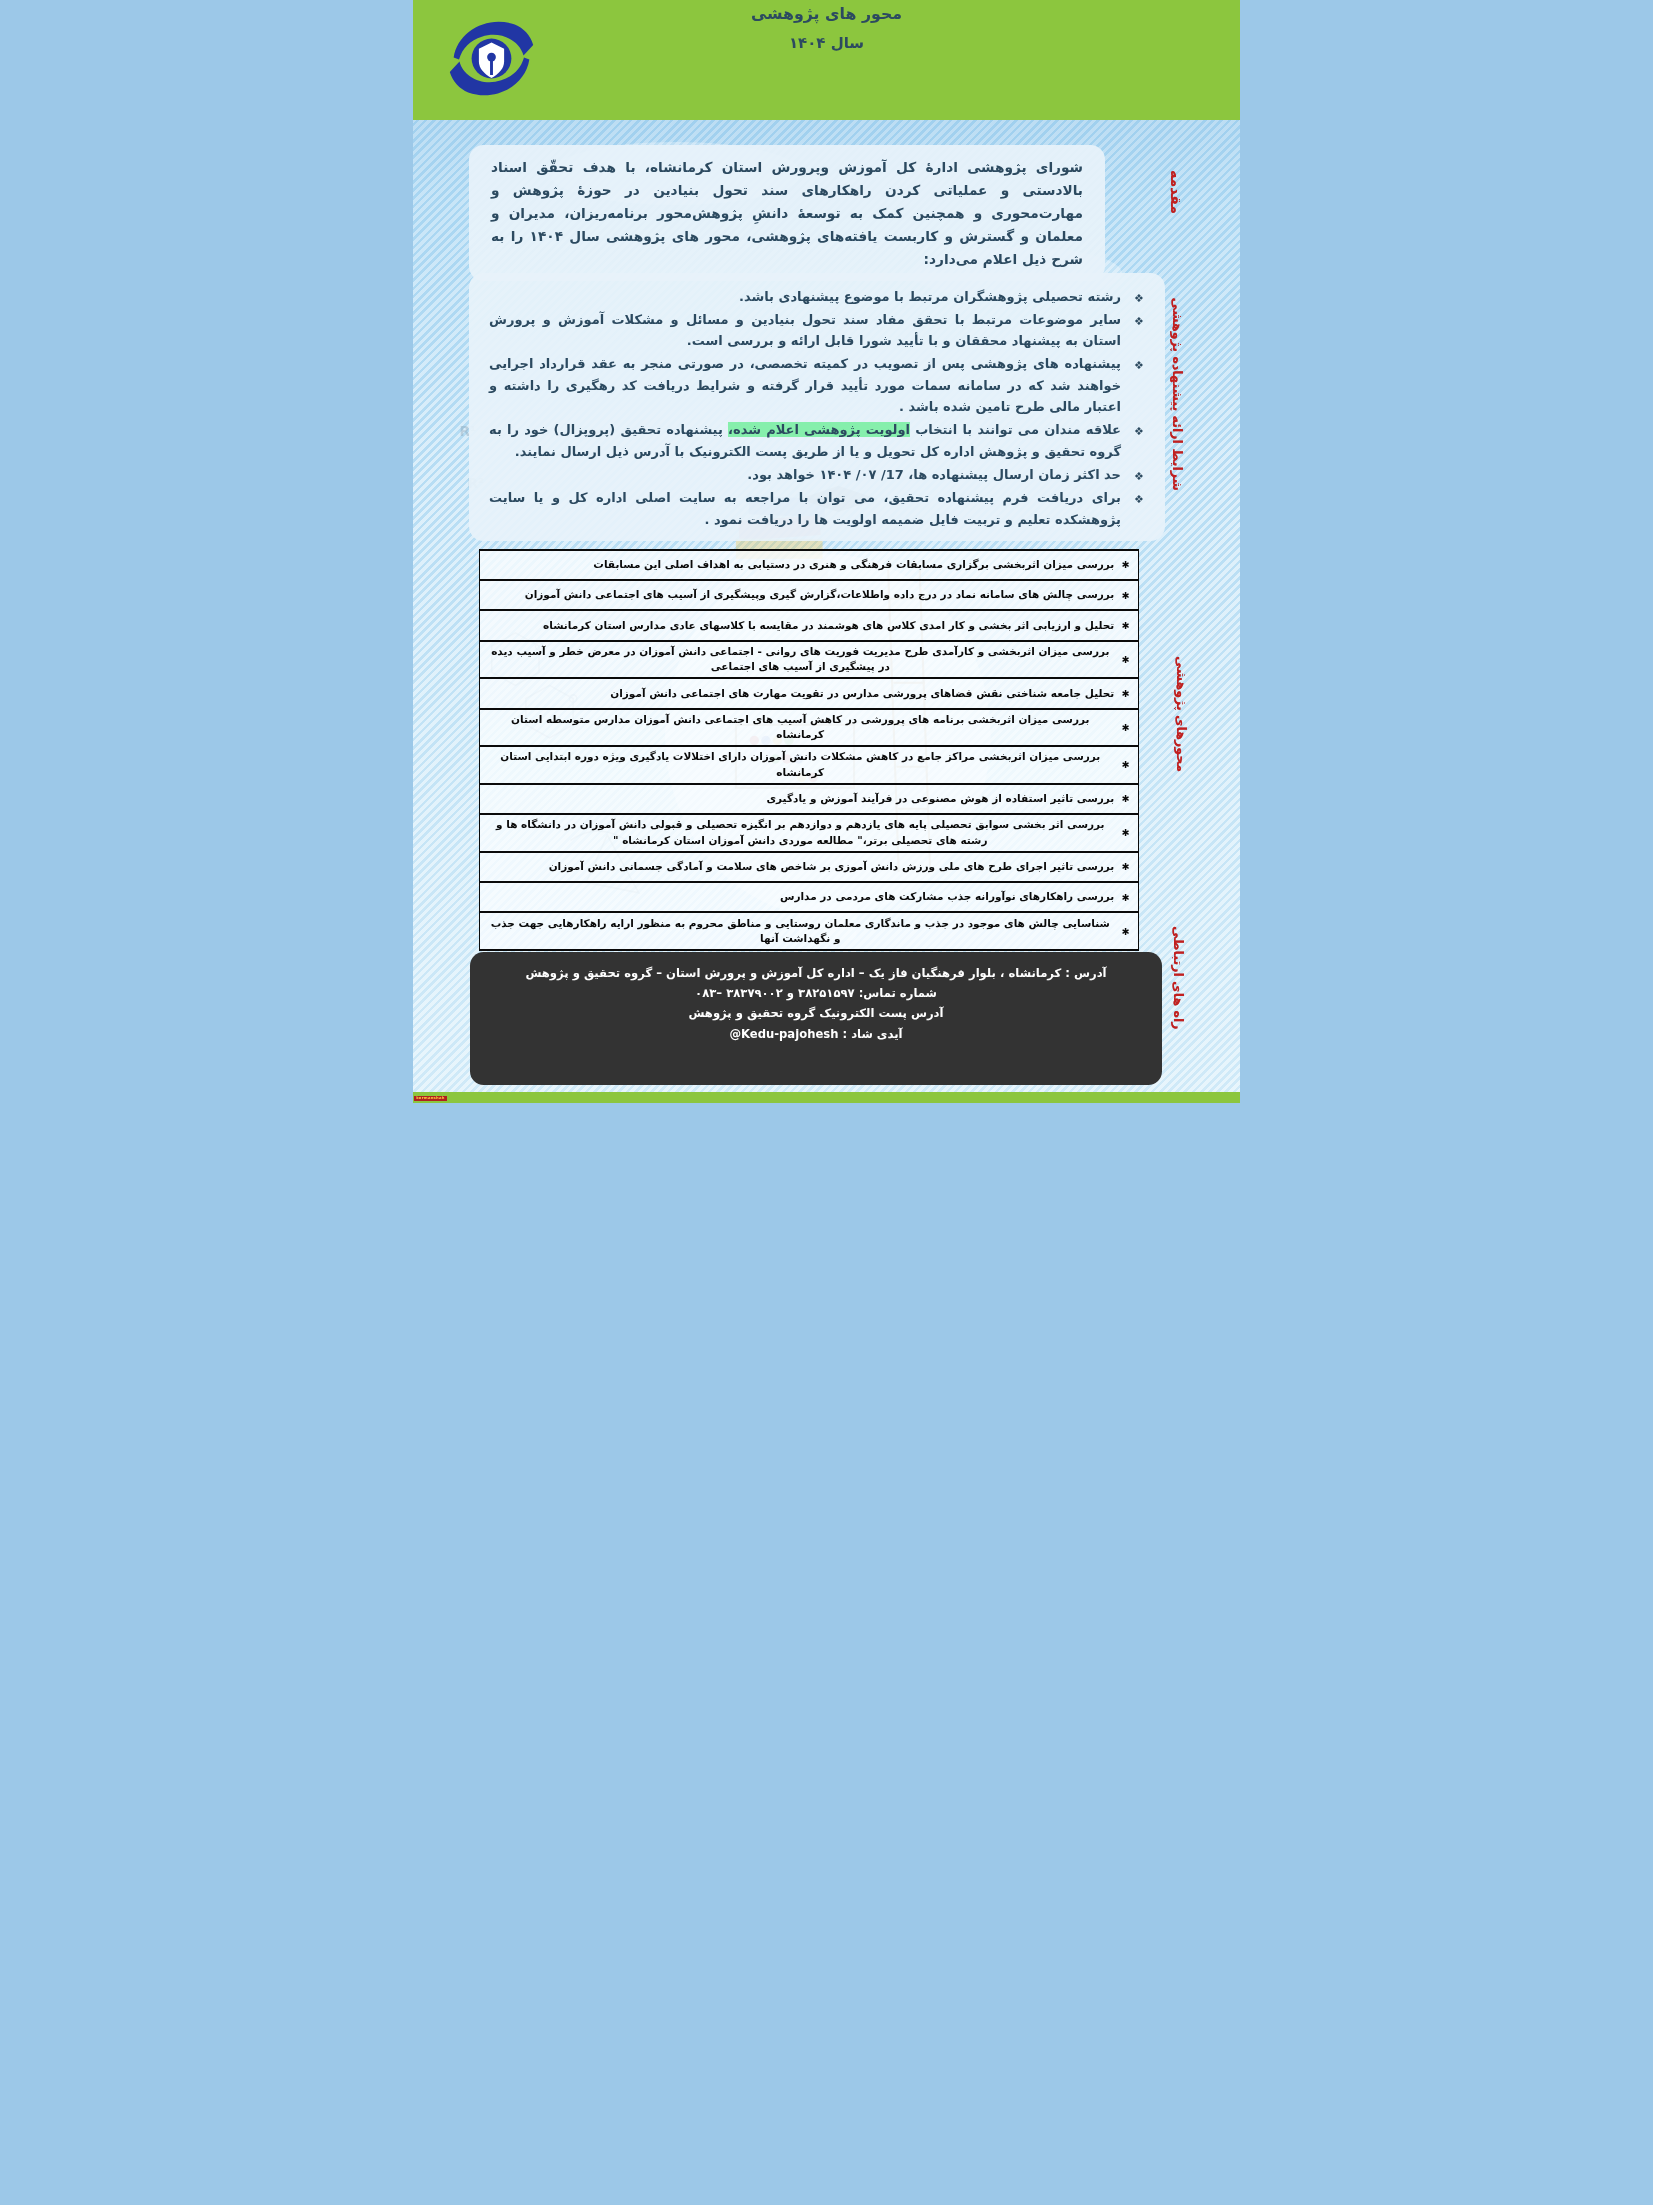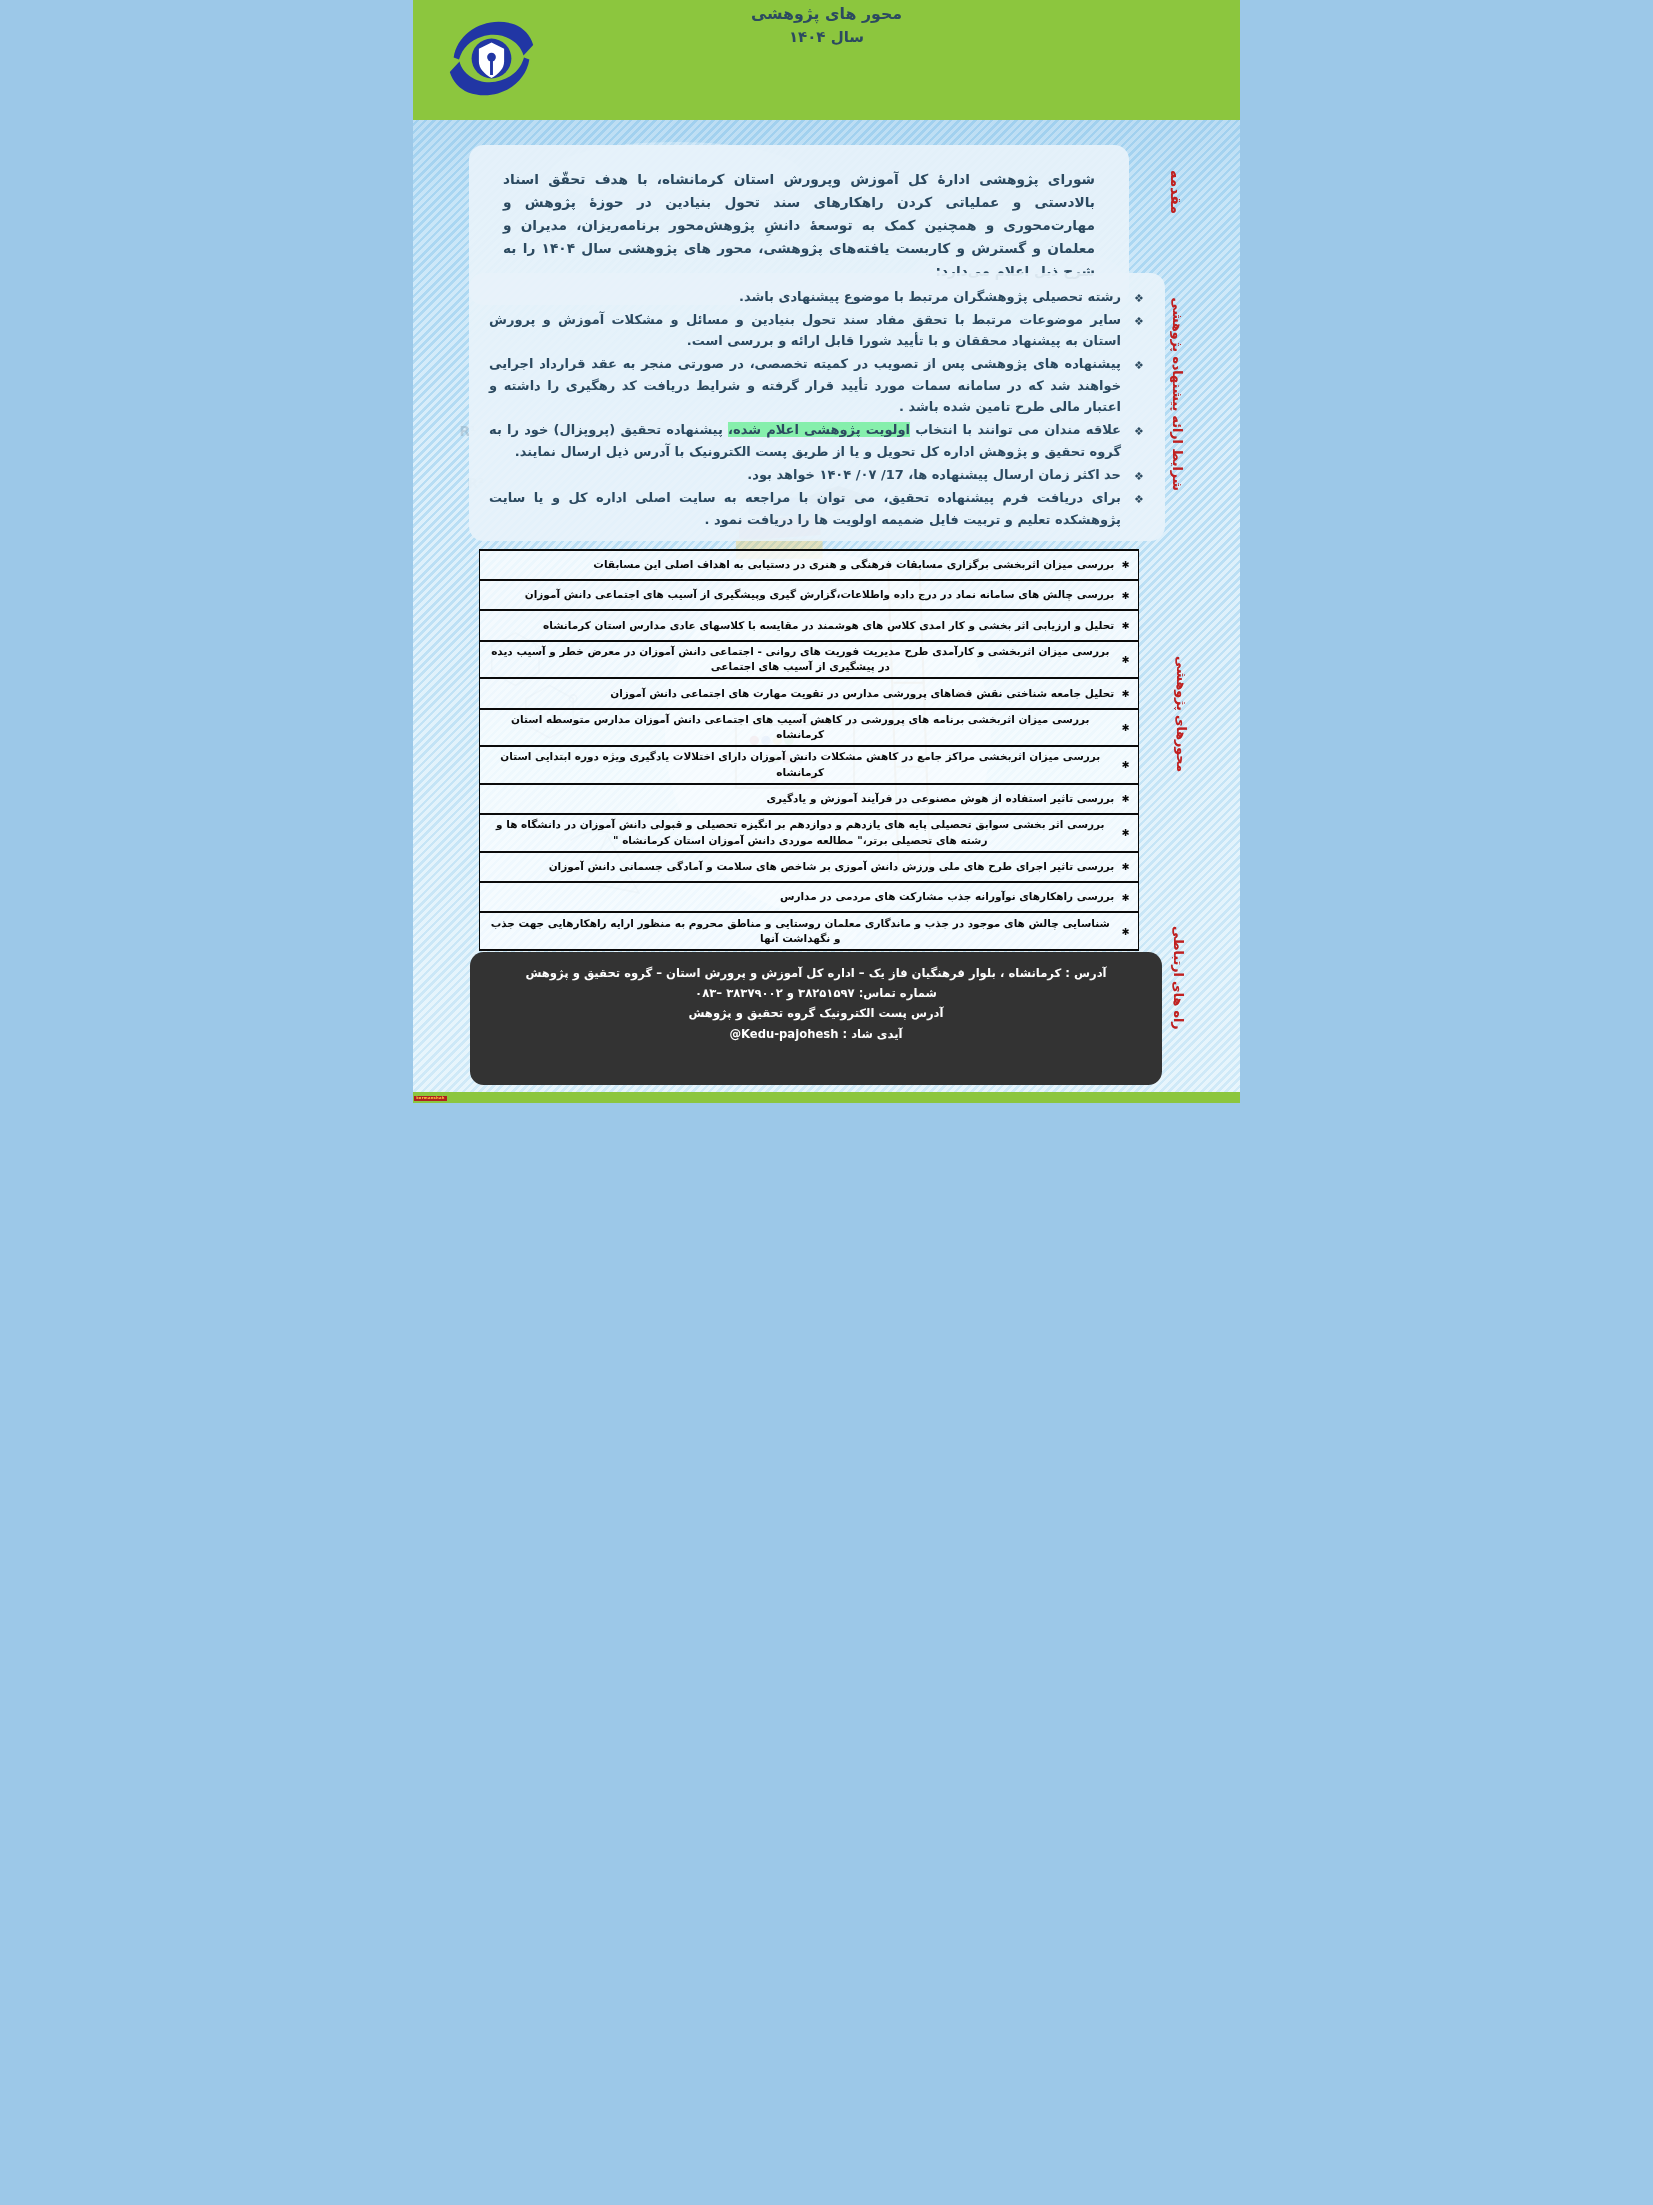--- a/index.html
+++ b/index.html
@@ -19,32 +19,32 @@
       repeating-linear-gradient(135deg,#b5dcf3 0 2.6px,#e9f5fc 2.6px 5.8px);
   }
   
   .header{
     position:absolute;top:0;left:0;right:0;height:120px;
     background:#8cc63e;z-index:2;
   }
   .titles{position:absolute;inset:0;text-align:center;color:#2c4a60;}
   .t1{margin-top:4px;font-size:15.8px;font-weight:800;}
   .t2{margin-top:5.3px;font-size:19.4px;font-weight:800;}
-  .t3{margin-top:5px;font-size:15px;font-weight:800;}
+  .t3{margin-top:11px;font-size:15px;font-weight:800;}
   .logo{position:absolute;top:9.5px;left:30px;width:97px;height:97px;z-index:3;}
   
   .doodles{position:absolute;top:0;left:0;z-index:0;}
   
   .box{
     position:absolute;z-index:2;
     background:rgba(231,242,250,0.93);
     border-radius:14.7px;
     color:#2c4a60;
   }
-  .intro-box{left:56px;top:145px;width:636px;min-height:117px;padding:12px;}
+  .intro-box{left:56px;top:145px;width:636px;min-height:117px;padding:0;}
   .intro-box p{
     margin:10.5px 22px;font-size:13.7px;font-weight:700;line-height:23px;
     text-align:justify;
   }
   .cond-box{left:56px;top:273px;width:696px;min-height:250px;}
   .cond-box ul{list-style:none;margin:12.6px 20px 10.5px 20px;padding:0;}
   .cond-box li{
     position:relative;padding-right:24px;margin-bottom:1.6px;
     font-size:13px;font-weight:700;line-height:21.5px;text-align:justify;
   }

